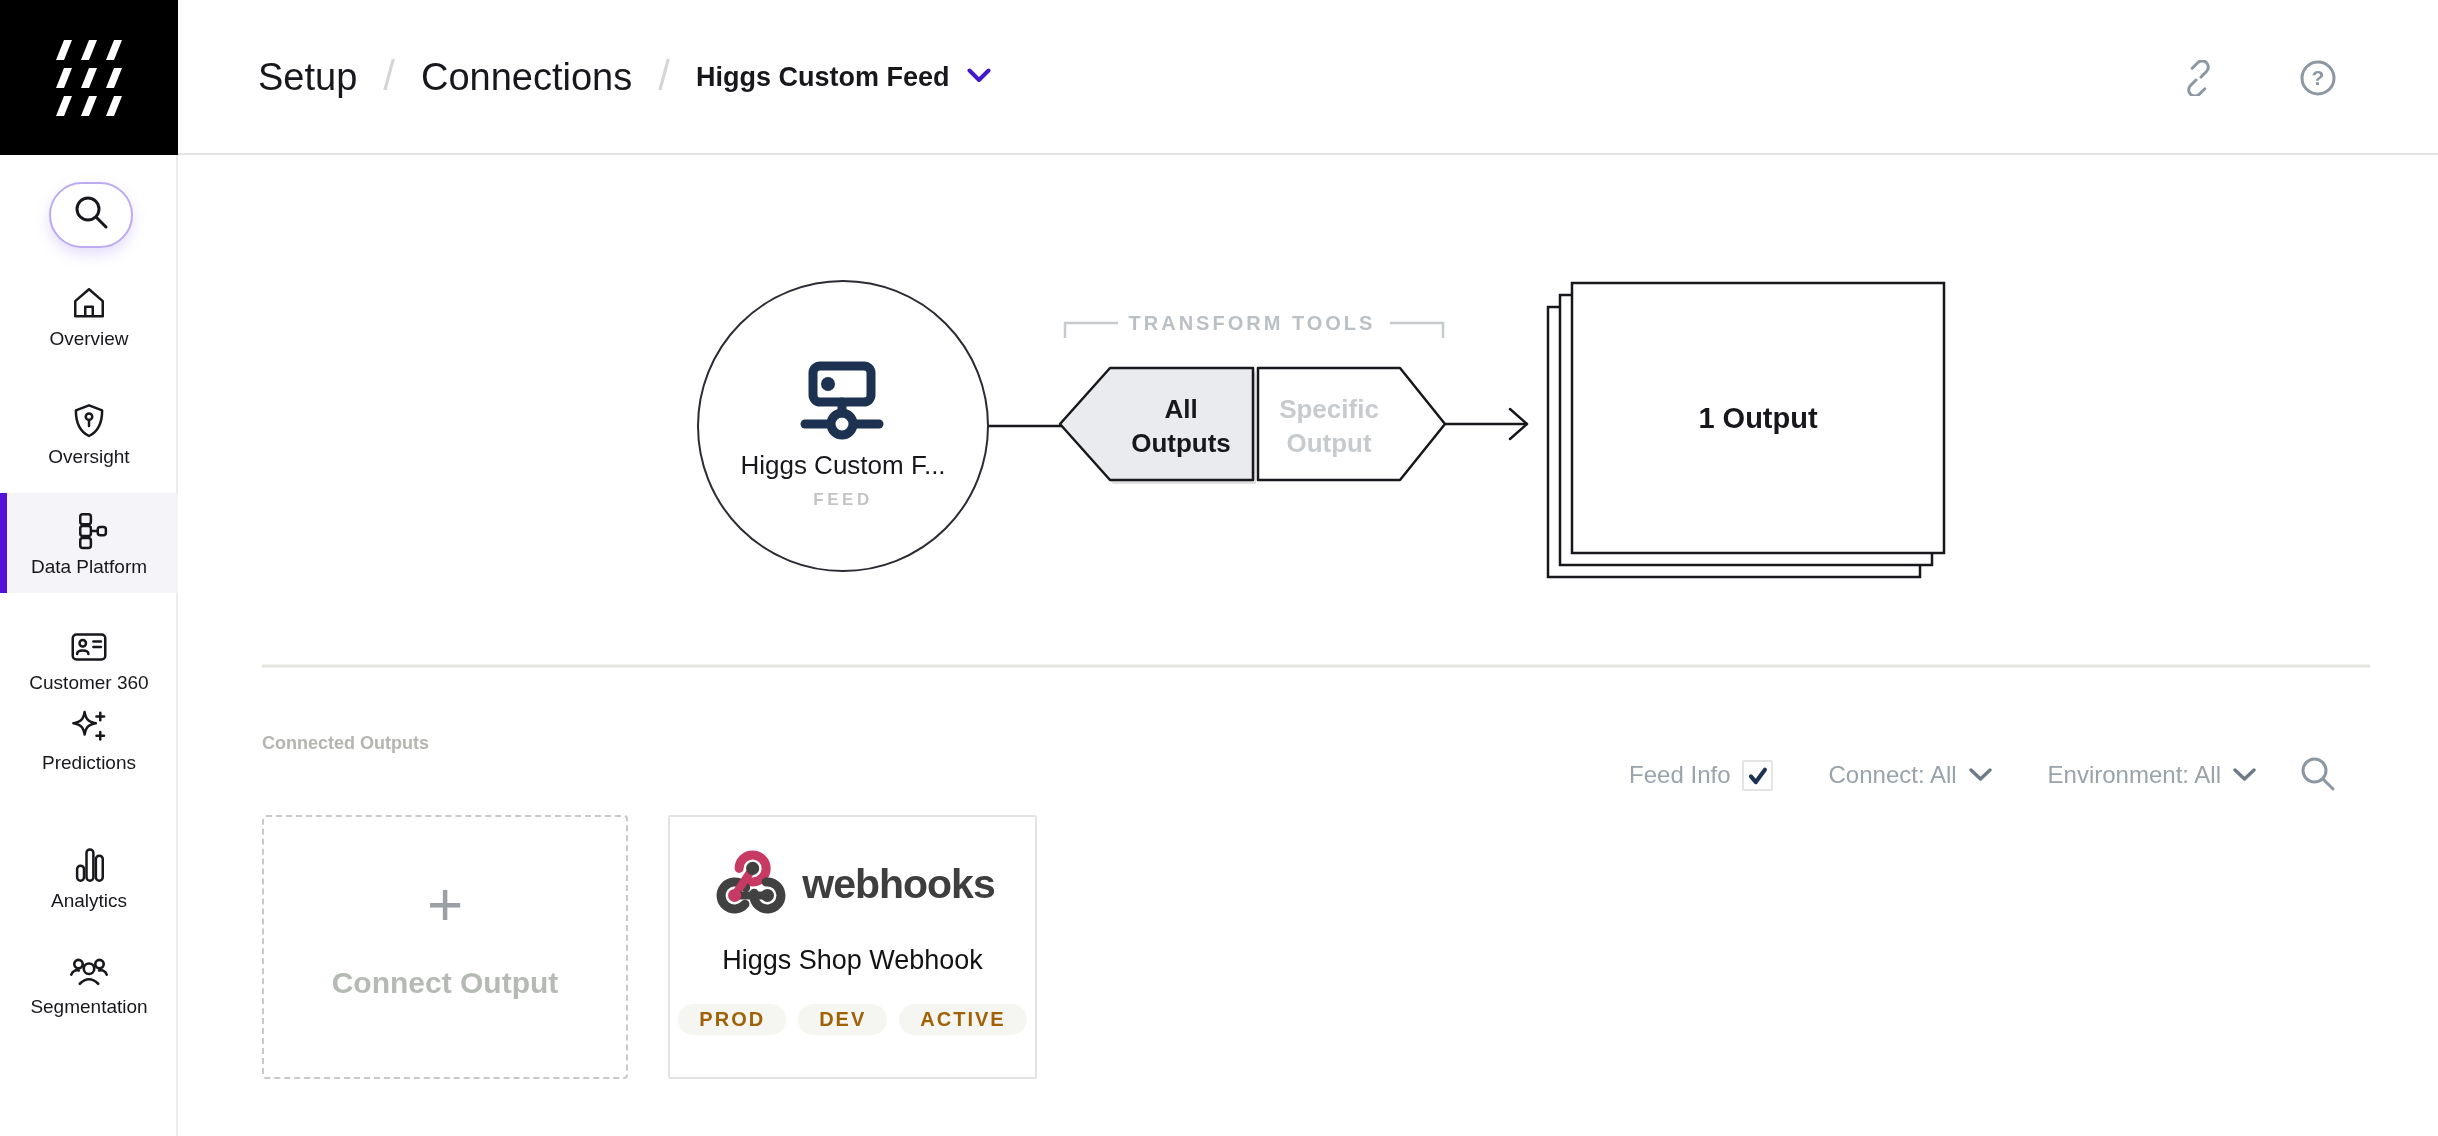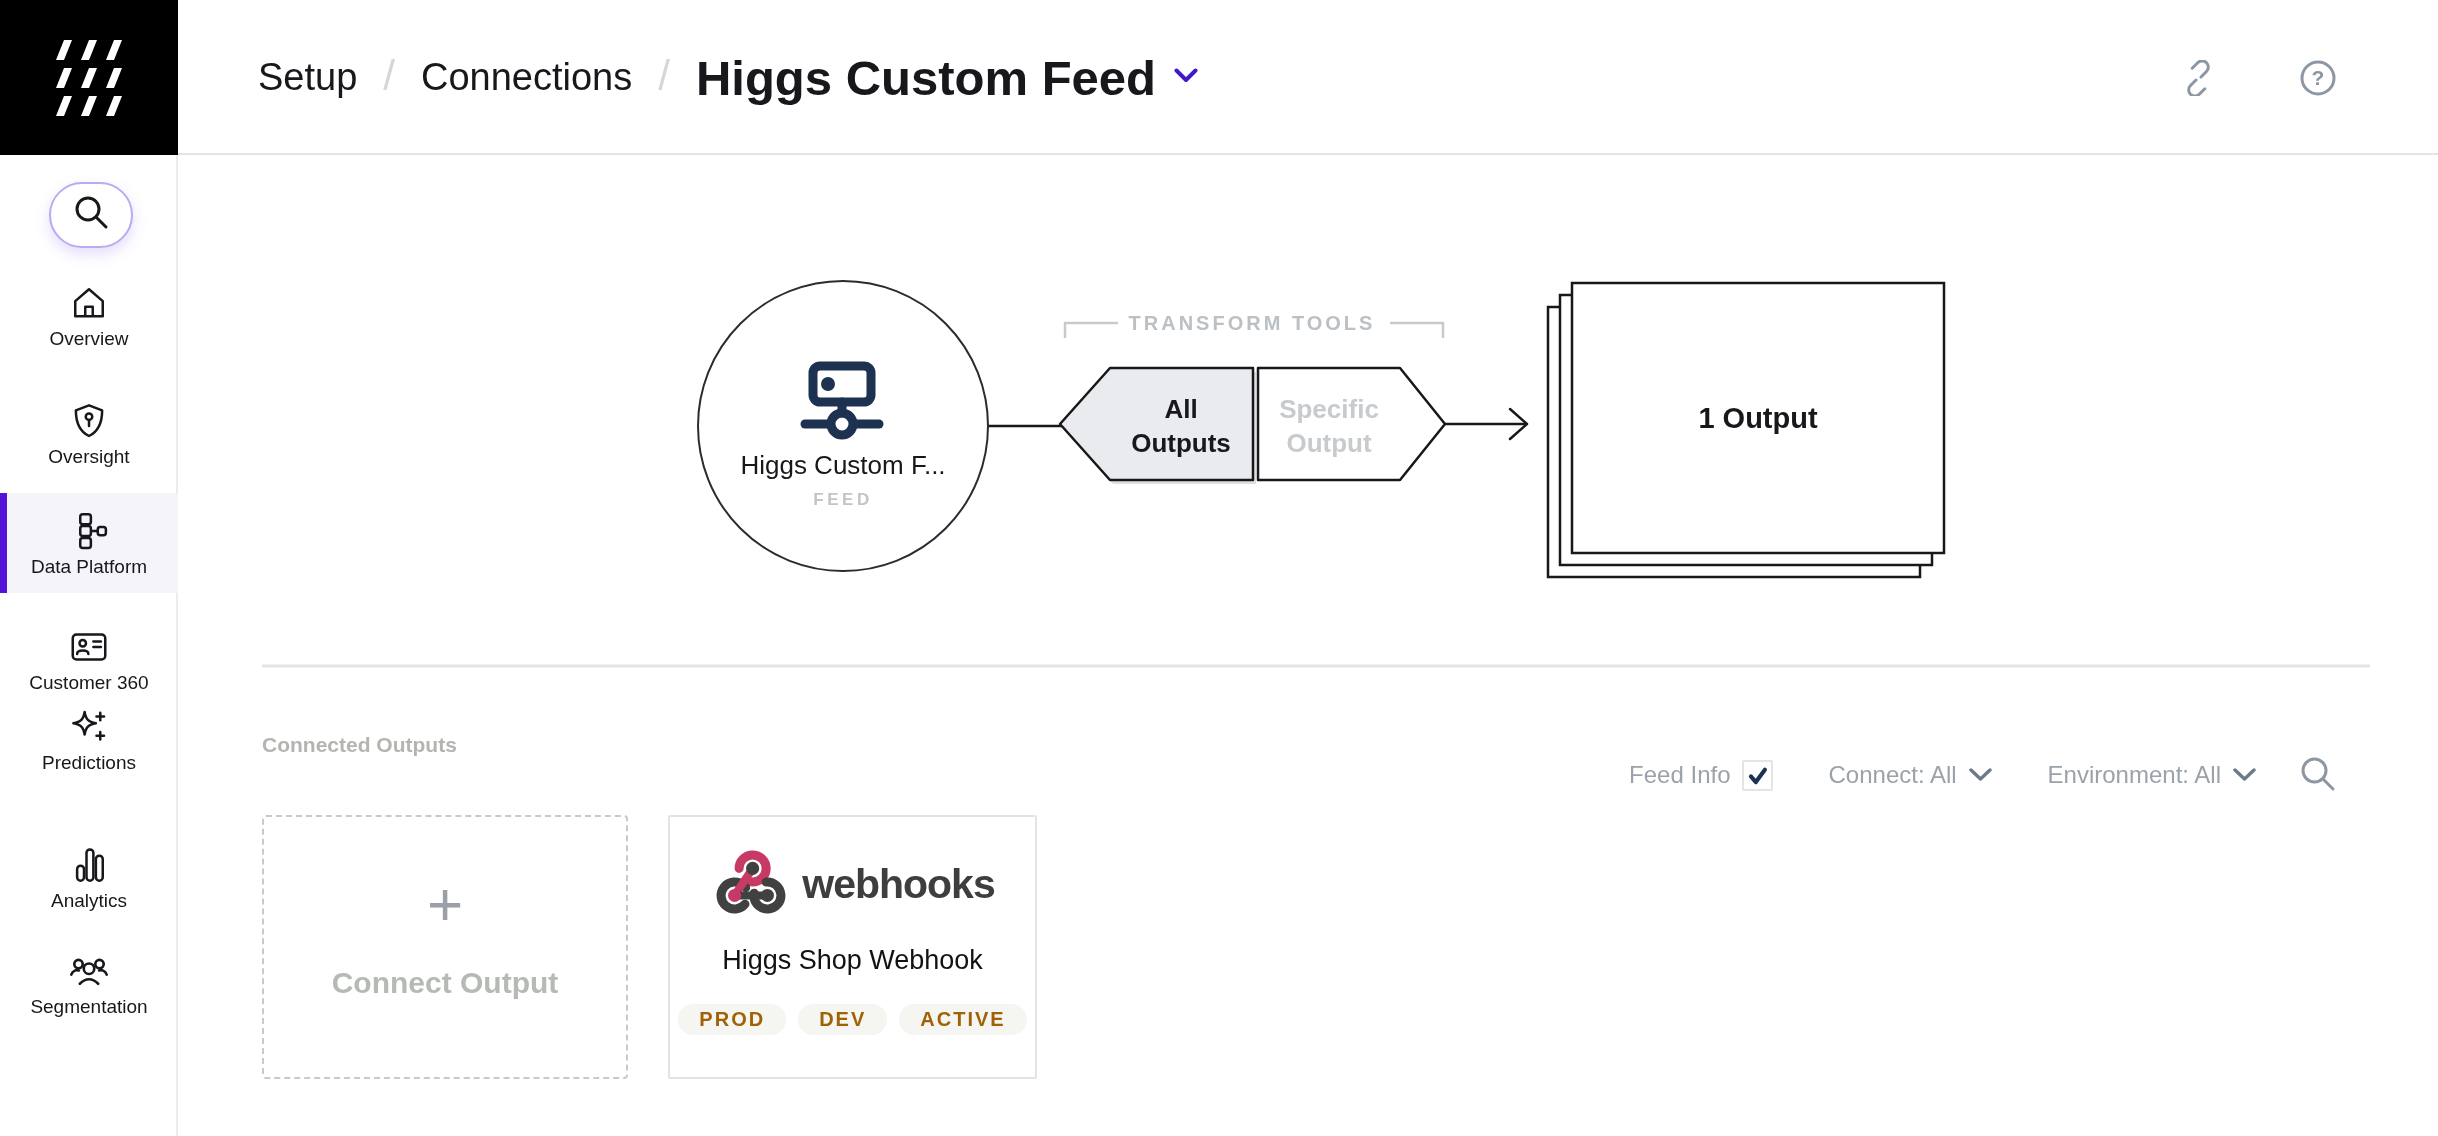--- a/index.html
+++ b/index.html
@@ -7,21 +7,21 @@
               font-family:"Liberation Sans", sans-serif; color:#17171c; }
 
   
   .header { position:absolute; left:0; top:0; width:2438px; height:155px; background:#fff;
             border-bottom:2px solid #e4e4e2; }
   .logo-box { position:absolute; left:0; top:0; width:178px; height:155px; background:#000;
               display:flex; align-items:center; justify-content:center; }
   .breadcrumb { position:absolute; left:258px; top:0; height:155px; display:flex; align-items:center; }
   .crumb { font-size:38px; color:#17171c; }
   .crumb-sep { font-size:42px; color:#d6d6d6; font-weight:300; margin:0 26px; transform:translateY(-2px); }
-  .crumb-current { font-size:49px; font-weight:700; }
+  .crumb-current { font-size:27px; font-weight:700; }
   .crumb-chevron { margin-left:18px; display:inline-block; }
   .header-icons { position:absolute; right:100px; top:0; height:155px; display:flex; align-items:center; gap:80px; }
   .hicon { width:40px; height:40px; display:flex; align-items:center; justify-content:center; cursor:pointer; }
 
   
   .sidebar { position:absolute; left:0; top:155px; width:178px; height:981px; background:#fff;
              border-right:2px solid #ececec; }
   .search-pill { position:absolute; left:49px; top:27px; width:84px; height:66px; border-radius:34px;
                  background:#fff; border:2.5px solid #bcabf1; box-shadow:0 6px 14px rgba(150,120,240,.25);
                  display:flex; align-items:center; justify-content:center; cursor:pointer; }
@@ -35,21 +35,21 @@
   .main { position:absolute; left:178px; top:157px; width:2260px; height:979px; background:#fff; }
   .diagram-svg { position:absolute; left:0; top:0; }
 
   .diag-name { font-size:26px; fill:#17171c; }
   .diag-feed { font-size:17px; font-weight:700; fill:#c4c4c4; letter-spacing:3.5px; }
   .diag-btn-label { font-size:26px; font-weight:700; fill:#17171c; }
   .diag-btn-label-dim { font-size:26px; font-weight:700; fill:#c7cbce; }
   .diag-output-label { font-size:29px; font-weight:700; fill:#17171c; }
   .transform-label { font-size:20px; font-weight:700; fill:#bbc0c5; letter-spacing:3px; }
 
-  .section-title { position:absolute; left:84px; top:576px; font-size:21px; font-weight:700; color:#b4b4b0; }
+  .section-title { position:absolute; left:84px; top:576px; font-size:18px; font-weight:700; color:#b4b4b0; }
   .filter-bar { position:absolute; right:102px; top:598px; height:40px; display:flex; align-items:center; }
   .filter-text { font-size:24px; color:#9aa2aa; }
   .checkbox { width:31px; height:31px; background:#fff; border:2px solid #e3e4e6; border-radius:2px;
               margin-left:11px; display:flex; align-items:center; justify-content:center; cursor:pointer; }
   .chev { margin-left:12px; display:flex; align-items:center; cursor:pointer; }
   .gap56 { margin-left:56px; }
   .filter-search { margin-left:43px; cursor:pointer; }
 
   .cards-row { position:absolute; left:84px; top:658px; display:flex; gap:40px; }
   .connect-card { width:366px; height:264px; border:2px dashed #c9c9c9; border-radius:4px;

